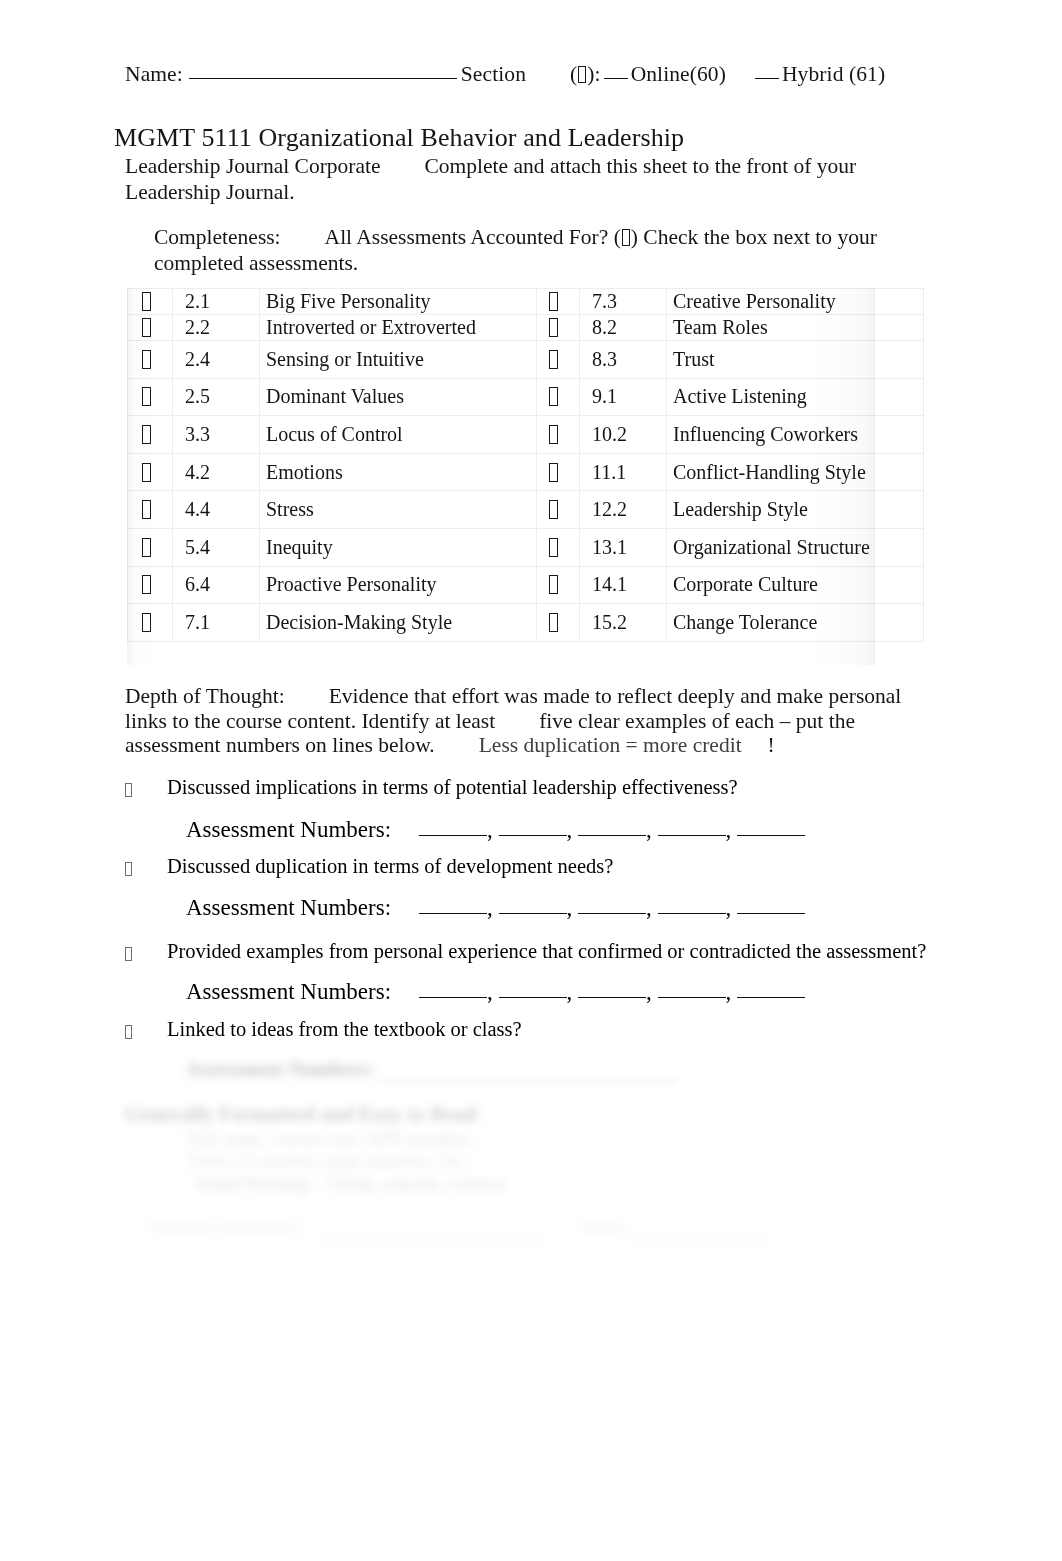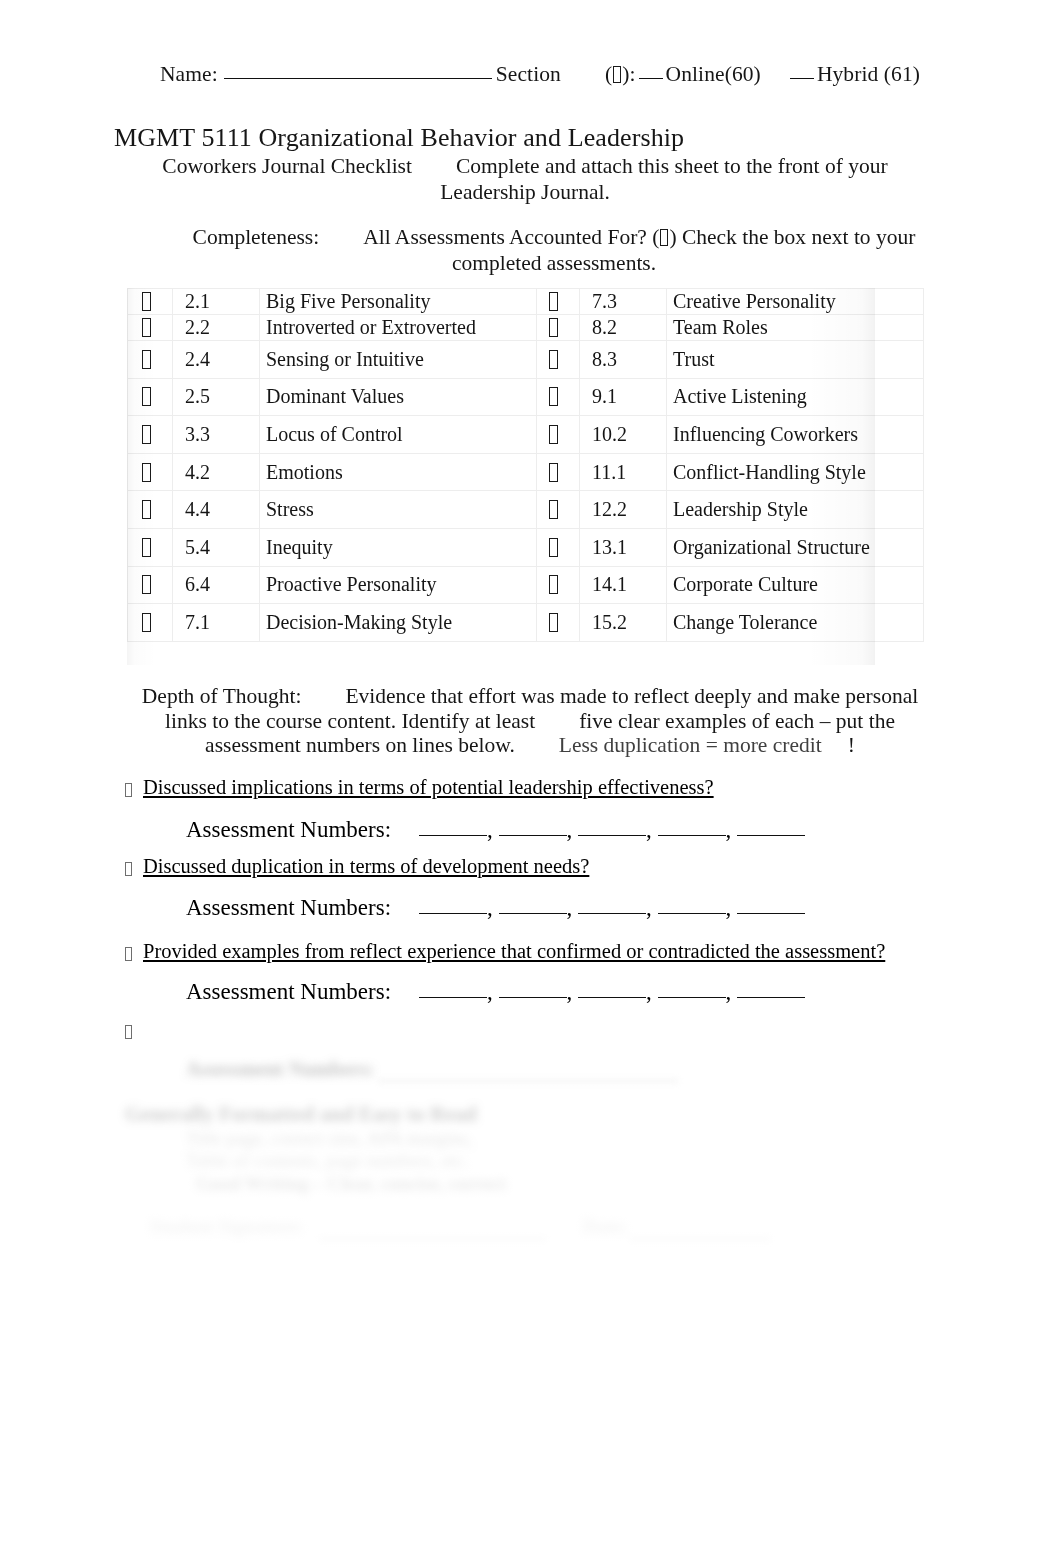--- a/index.html
+++ b/index.html
@@ -23,21 +23,20 @@
     background: #ffffff;
   }
 
   
   .tx {
     position: absolute;
     font-size: 21.5px;
     line-height: 24.5px;
     white-space: pre-wrap;
     color: #161616;
-    text-align: center;
   }
 
   
   #name-line {
     left: 125px;
     top: 62px;
     width: 830px;
     font-size: 21.5px;
     letter-spacing: .1px;
   }
@@ -171,22 +170,21 @@
     font-size: 20.5px;
     line-height: 24px;
   }
   .q-bullet {
     position: absolute;
     left: 0px;
     top: 2px;
   }
   .q-text {
     display: inline-block;
-    margin-left: 18px;
-    text-decoration: underline;
+    margin-left: 42px;
   }
   .an-row {
     position: absolute;
     left: 186px;
     font-size: 23px;
     white-space: nowrap;
   }
   .an-lines { display: inline-block; margin-left: 28px; }
   .bl {
     display: inline-block;
@@ -236,21 +234,21 @@
 </style>
 </head>
 <body>
 
 <div class="page">
 
   <div class="tx" id="name-line"><span>Name:</span><span class="uline-long"></span><span>Section</span><span class="gap-tab"></span><span>(</span><span class="glyphbox inline"></span><span>):</span><span class="uline-tiny"></span><span>Online(60)</span><span class="gap-tab-sm"></span><span class="uline-tiny"></span><span>Hybrid (61)</span></div>
 
   <div class="tx" id="course-title">MGMT 5111 Organizational Behavior and Leadership</div>
 
-  <div class="tx" id="subtitle-block"><span>Coworkers Journal Checklist</span><span class="gap-tab"></span><span>Complete and attach this sheet to the front of your Leadership Journal.</span></div>
+  <div class="tx" id="subtitle-block"><span>Leadership Journal Corporate</span><span class="gap-tab"></span><span>Complete and attach this sheet to the front of your Leadership Journal.</span></div>
 
   <div class="tx" id="completeness-block"><span>Completeness:</span><span class="gap-tab"></span><span>All Assessments Accounted For? (</span><span class="glyphbox inline"></span><span>) Check the box next to your completed assessments.</span></div>
 
   <table id="checklist-table">
     <tbody>
       <tr class="tight">
         <td class="c-box"><span class="glyphbox"></span></td>
         <td class="c-num">2.1</td>
         <td class="c-label">Big Five Personality</td>
         <td class="c-box2"><span class="glyphbox"></span></td>
@@ -346,28 +344,29 @@
   <div class="q-item" style="top:854px">
     <span class="q-bullet"><span class="glyphbox sm"></span></span>
     <span class="q-text">Discussed duplication in terms of development needs?</span>
   </div>
   <div class="an-row" style="top:895px">
     <span>Assessment Numbers:</span><span class="an-lines"><span class="bl"></span>, <span class="bl"></span>, <span class="bl"></span>, <span class="bl"></span>, <span class="bl"></span></span>
   </div>
 
   <div class="q-item" style="top:939px">
     <span class="q-bullet"><span class="glyphbox sm"></span></span>
-    <span class="q-text">Provided examples from reflect experience that confirmed or contradicted the assessment?</span>
+    <span class="q-text">Provided examples from personal experience that confirmed or contradicted the assessment?</span>
   </div>
   <div class="an-row" style="top:979px">
     <span>Assessment Numbers:</span><span class="an-lines"><span class="bl"></span>, <span class="bl"></span>, <span class="bl"></span>, <span class="bl"></span>, <span class="bl"></span></span>
   </div>
 
   <div class="q-item" style="top:1017px">
     <span class="q-bullet"><span class="glyphbox sm"></span></span>
+    <span class="q-text">Linked to ideas from the textbook or class?</span>
   </div>
 
   <div id="faded-region">
     <div class="fz l1 b" style="left:186px; top:18px; font-size:20px;">Assessment Numbers:</div>
     <div class="fline l1" style="left:378px; top:40px; width:300px;"></div>
 
     <div class="fz l1 b" style="left:125px; top:62px; font-size:21px;">Generally Formatted and Easy to Read</div>
     <div class="fz l2" style="left:186px; top:88px; font-size:19px;">Title page, correct size, APA margins,</div>
     <div class="fz l2" style="left:186px; top:110px; font-size:19px;">Table of contents, page numbers, etc.</div>
     <div class="fz l2 b" style="left:196px; top:133px; font-size:19px;">Good Writing – Clear, concise, correct</div>

